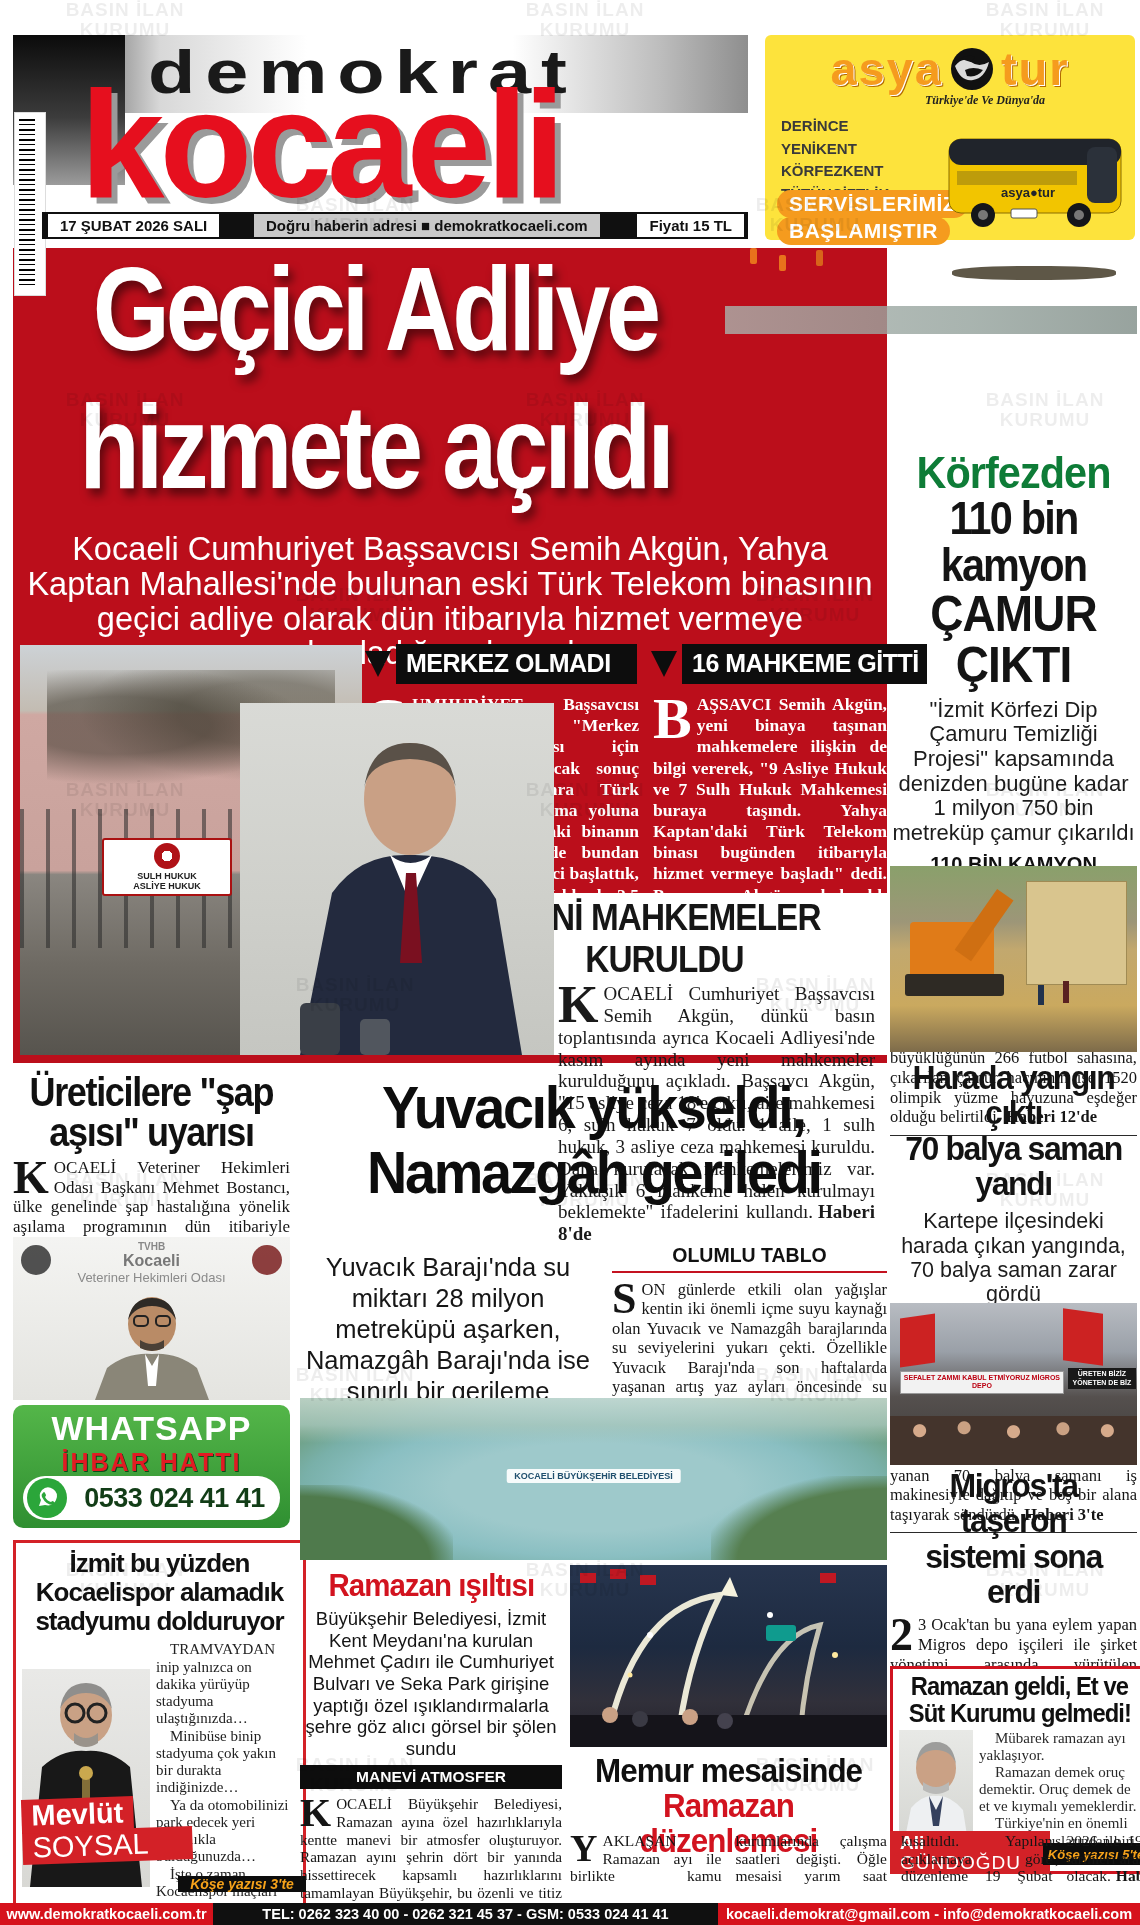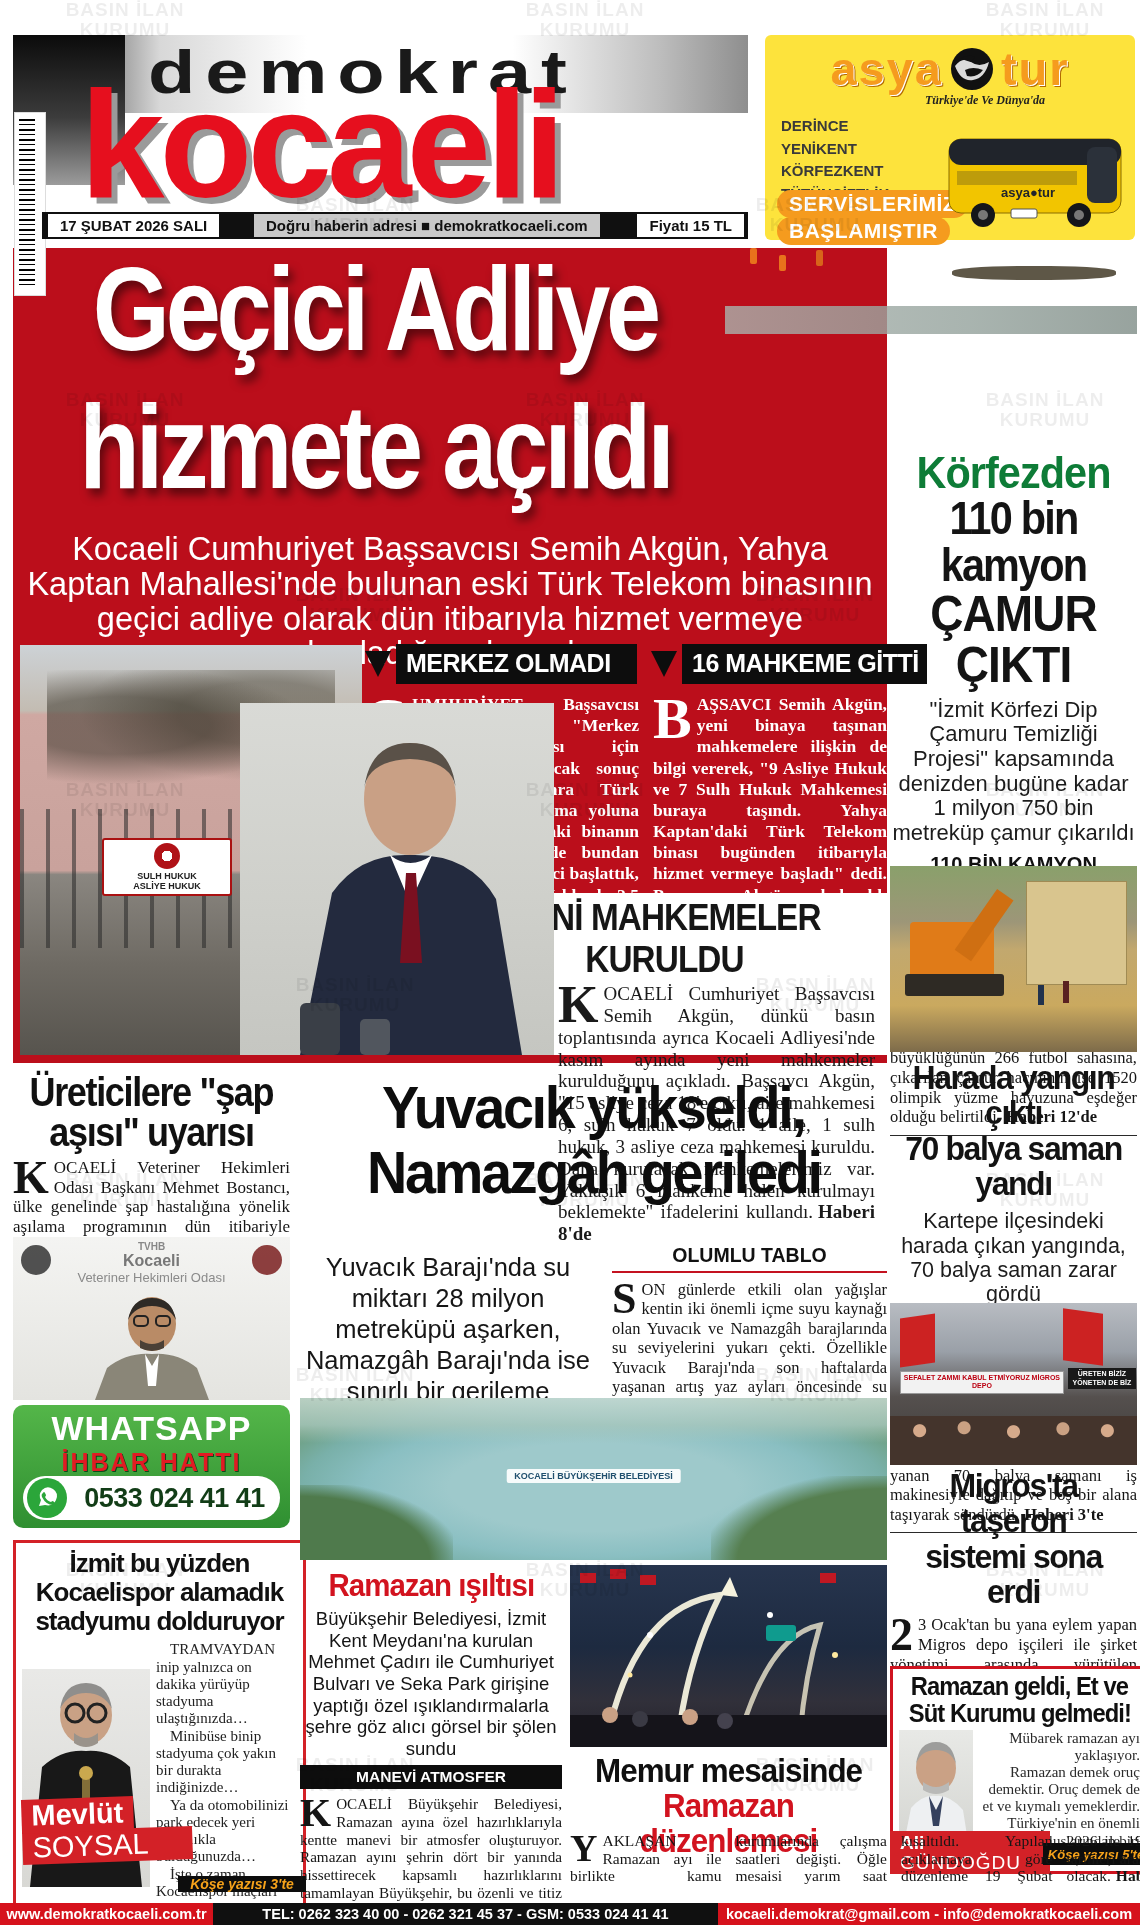--- a/index.html
+++ b/index.html
@@ -256,21 +256,21 @@
     <div style="margin-top:4px;">
       <div class="ph" style="position:relative;float:left;width:74px;height:118px;margin-right:6px;background:linear-gradient(#e8e9e6,#d4d5d1);overflow:hidden;">
         <svg width="74" height="118" viewBox="0 0 74 118">
           <ellipse cx="37" cy="38" rx="20" ry="24" fill="#caa185"></ellipse>
           <path d="M17 34 Q20 12 37 12 Q54 12 57 34 Q52 20 37 20 Q22 20 17 34Z" fill="#9d9d9b"></path>
           <path d="M24 52 Q37 62 50 52 L50 60 Q37 68 24 60Z" fill="#b9b9b7"></path>
           <path d="M4 118 L12 78 Q24 64 37 66 Q50 64 64 80 L70 118Z" fill="#eef0f2"></path>
           <path d="M30 66 L37 80 L44 66 L40 96 L34 96Z" fill="#35415e"></path>
         </svg>
       </div>
-      <div class="serif" style="font-size:15px;line-height:1.14;color:#2a2a2a;text-align:right;">
+      <div class="serif" style="font-size:15px;line-height:1.14;color:#2a2a2a;">
         <div style="text-indent:16px;">Mübarek ramazan ayı yaklaşıyor.</div>
         <div style="text-indent:16px;">Ramazan demek oruç demektir. Oruç demek de et ve kıymalı yemeklerdir.</div>
         <div style="text-indent:16px;">Türkiye'nin en önemli kamu kuruluşlarından biri Et ve Balık Kurumu(EBK) idi..</div>
       </div>
     </div>
     <div class="abs badge-red" style="left:-3px;bottom:-3px;width:140px;">
       <div style="font-size:19px;font-weight:800;">Ali</div>
       <div style="font-size:19px;font-weight:400;letter-spacing:1px;">GÜNDOĞDU</div>
     </div>
     <div class="abs badge-black" style="right:-3px;bottom:6px;width:106px;height:22px;font-size:13px;">

